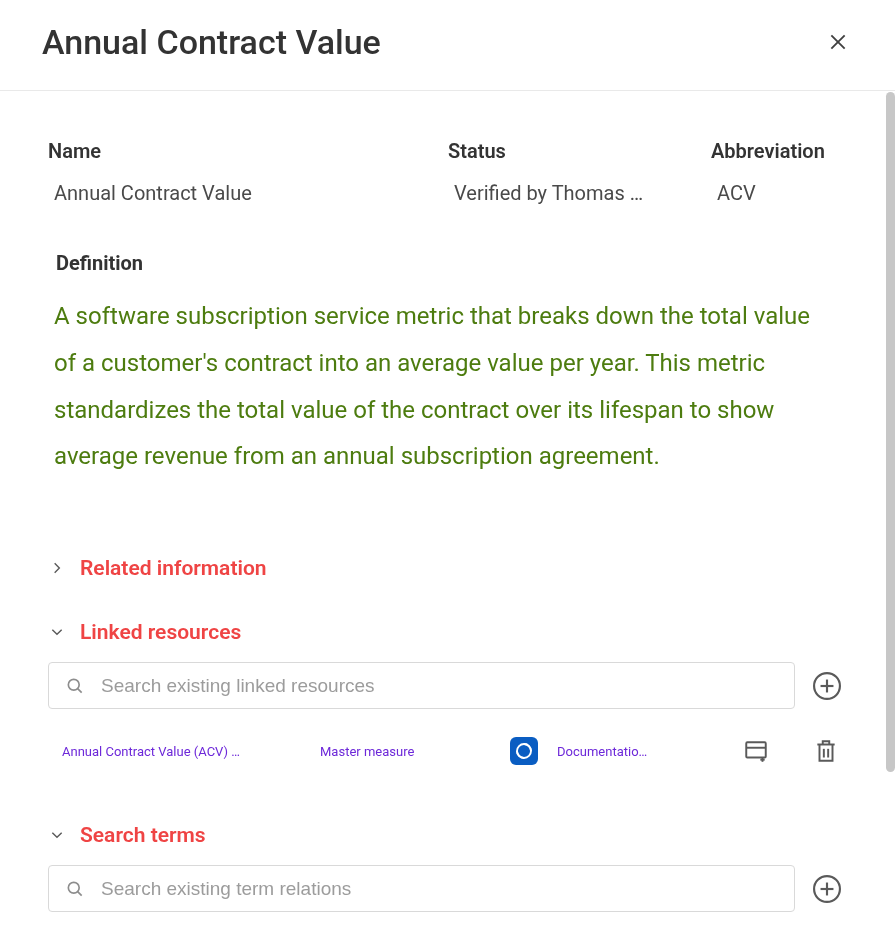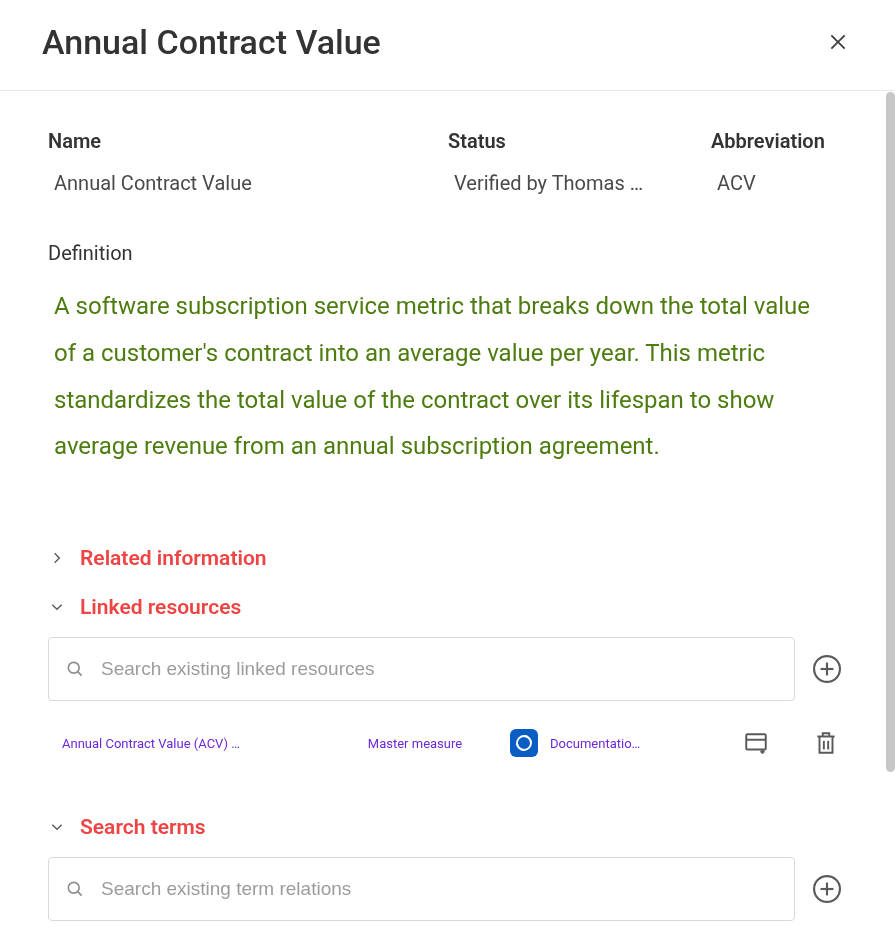--- a/index.html
+++ b/index.html
@@ -65,49 +65,50 @@
   }
   .info-col{min-width:0;}
   .info-col.name  {flex:0 0 400px;}
   .info-col.abbr  {flex:0 0 130px;}
   .info-col.status{flex:1 1 auto; min-width:0;}
   .info-label{
     font-size:20px;
     font-weight:600;
     color:#333;
     margin-bottom:18px;
+    margin-top:10px;
   }
   .info-value{
     font-size:20px;
     color:#4a4a4a;
     padding-left:6px;
     white-space:nowrap;
     overflow:hidden;
     text-overflow:ellipsis;
   }
 
   
   .def-label{
     font-size:20px;
-    font-weight:400;
+    font-weight:700;
     color:#333;
-    margin:46px 0 18px 0;
+    margin:46px 0 18px 8px;
   }
   .def-body{
     font-size:24px;
     line-height:1.95;
     color:#4d7c0f;
     padding:0 6px;
   }
 
   
   .section{
     margin-top:72px;
   }
-  .section + .section{margin-top:17px;}
+  .section + .section{margin-top:32px;}
   .section-head{
     display:flex;
     align-items:center;
     gap:14px;
     cursor:pointer;
     padding:4px 0;
   }
   .section-head .chev{
     width:18px;height:18px;
     display:flex;align-items:center;justify-content:center;
@@ -124,21 +125,21 @@
     display:flex;
     align-items:center;
     gap:18px;
     margin:14px 0 0 0;
   }
   .search-box{
     flex:1;
     display:flex;
     align-items:center;
     gap:14px;
-    height:64px;
+    height:47px;
     border:1px solid #d9d9d9;
     border-radius:4px;
     padding:0 16px;
     background:#fff;
   }
   .search-box svg{width:20px;height:20px;stroke:#8d8d8d;stroke-width:2;fill:none;}
   .search-box input{
     flex:1;
     border:none;outline:none;
     font-size:19px;
@@ -156,22 +157,22 @@
   
   .resource-row{
     display:flex;
     align-items:center;
     margin-top:28px;
     padding-left:14px;
     font-size:13px;
     color:#6d28d9;
   }
   .resource-row .col-name{flex:0 0 258px; overflow:hidden;text-overflow:ellipsis;white-space:nowrap;}
-  .resource-row .col-type{flex:0 0 190px;text-align:center;}
-  .resource-row .col-doc{flex:0 0 190px; display:flex;align-items:center;gap:12px;overflow:hidden;}
+  .resource-row .col-type{flex:0 0 190px;}
+  .resource-row .col-doc{flex:0 0 190px; display:flex;align-items:center;gap:19px;overflow:hidden;}
   .doc-txt{overflow:hidden;text-overflow:ellipsis;white-space:nowrap;}
   .doc-badge{
     width:28px;height:28px;
     border-radius:6px;
     background:#0a5dc2;
     display:flex;align-items:center;justify-content:center;
     flex:0 0 auto;
   }
   .doc-badge svg{stroke:#fff;fill:none;stroke-width:1.6;}
   .resource-row .col-actions{

